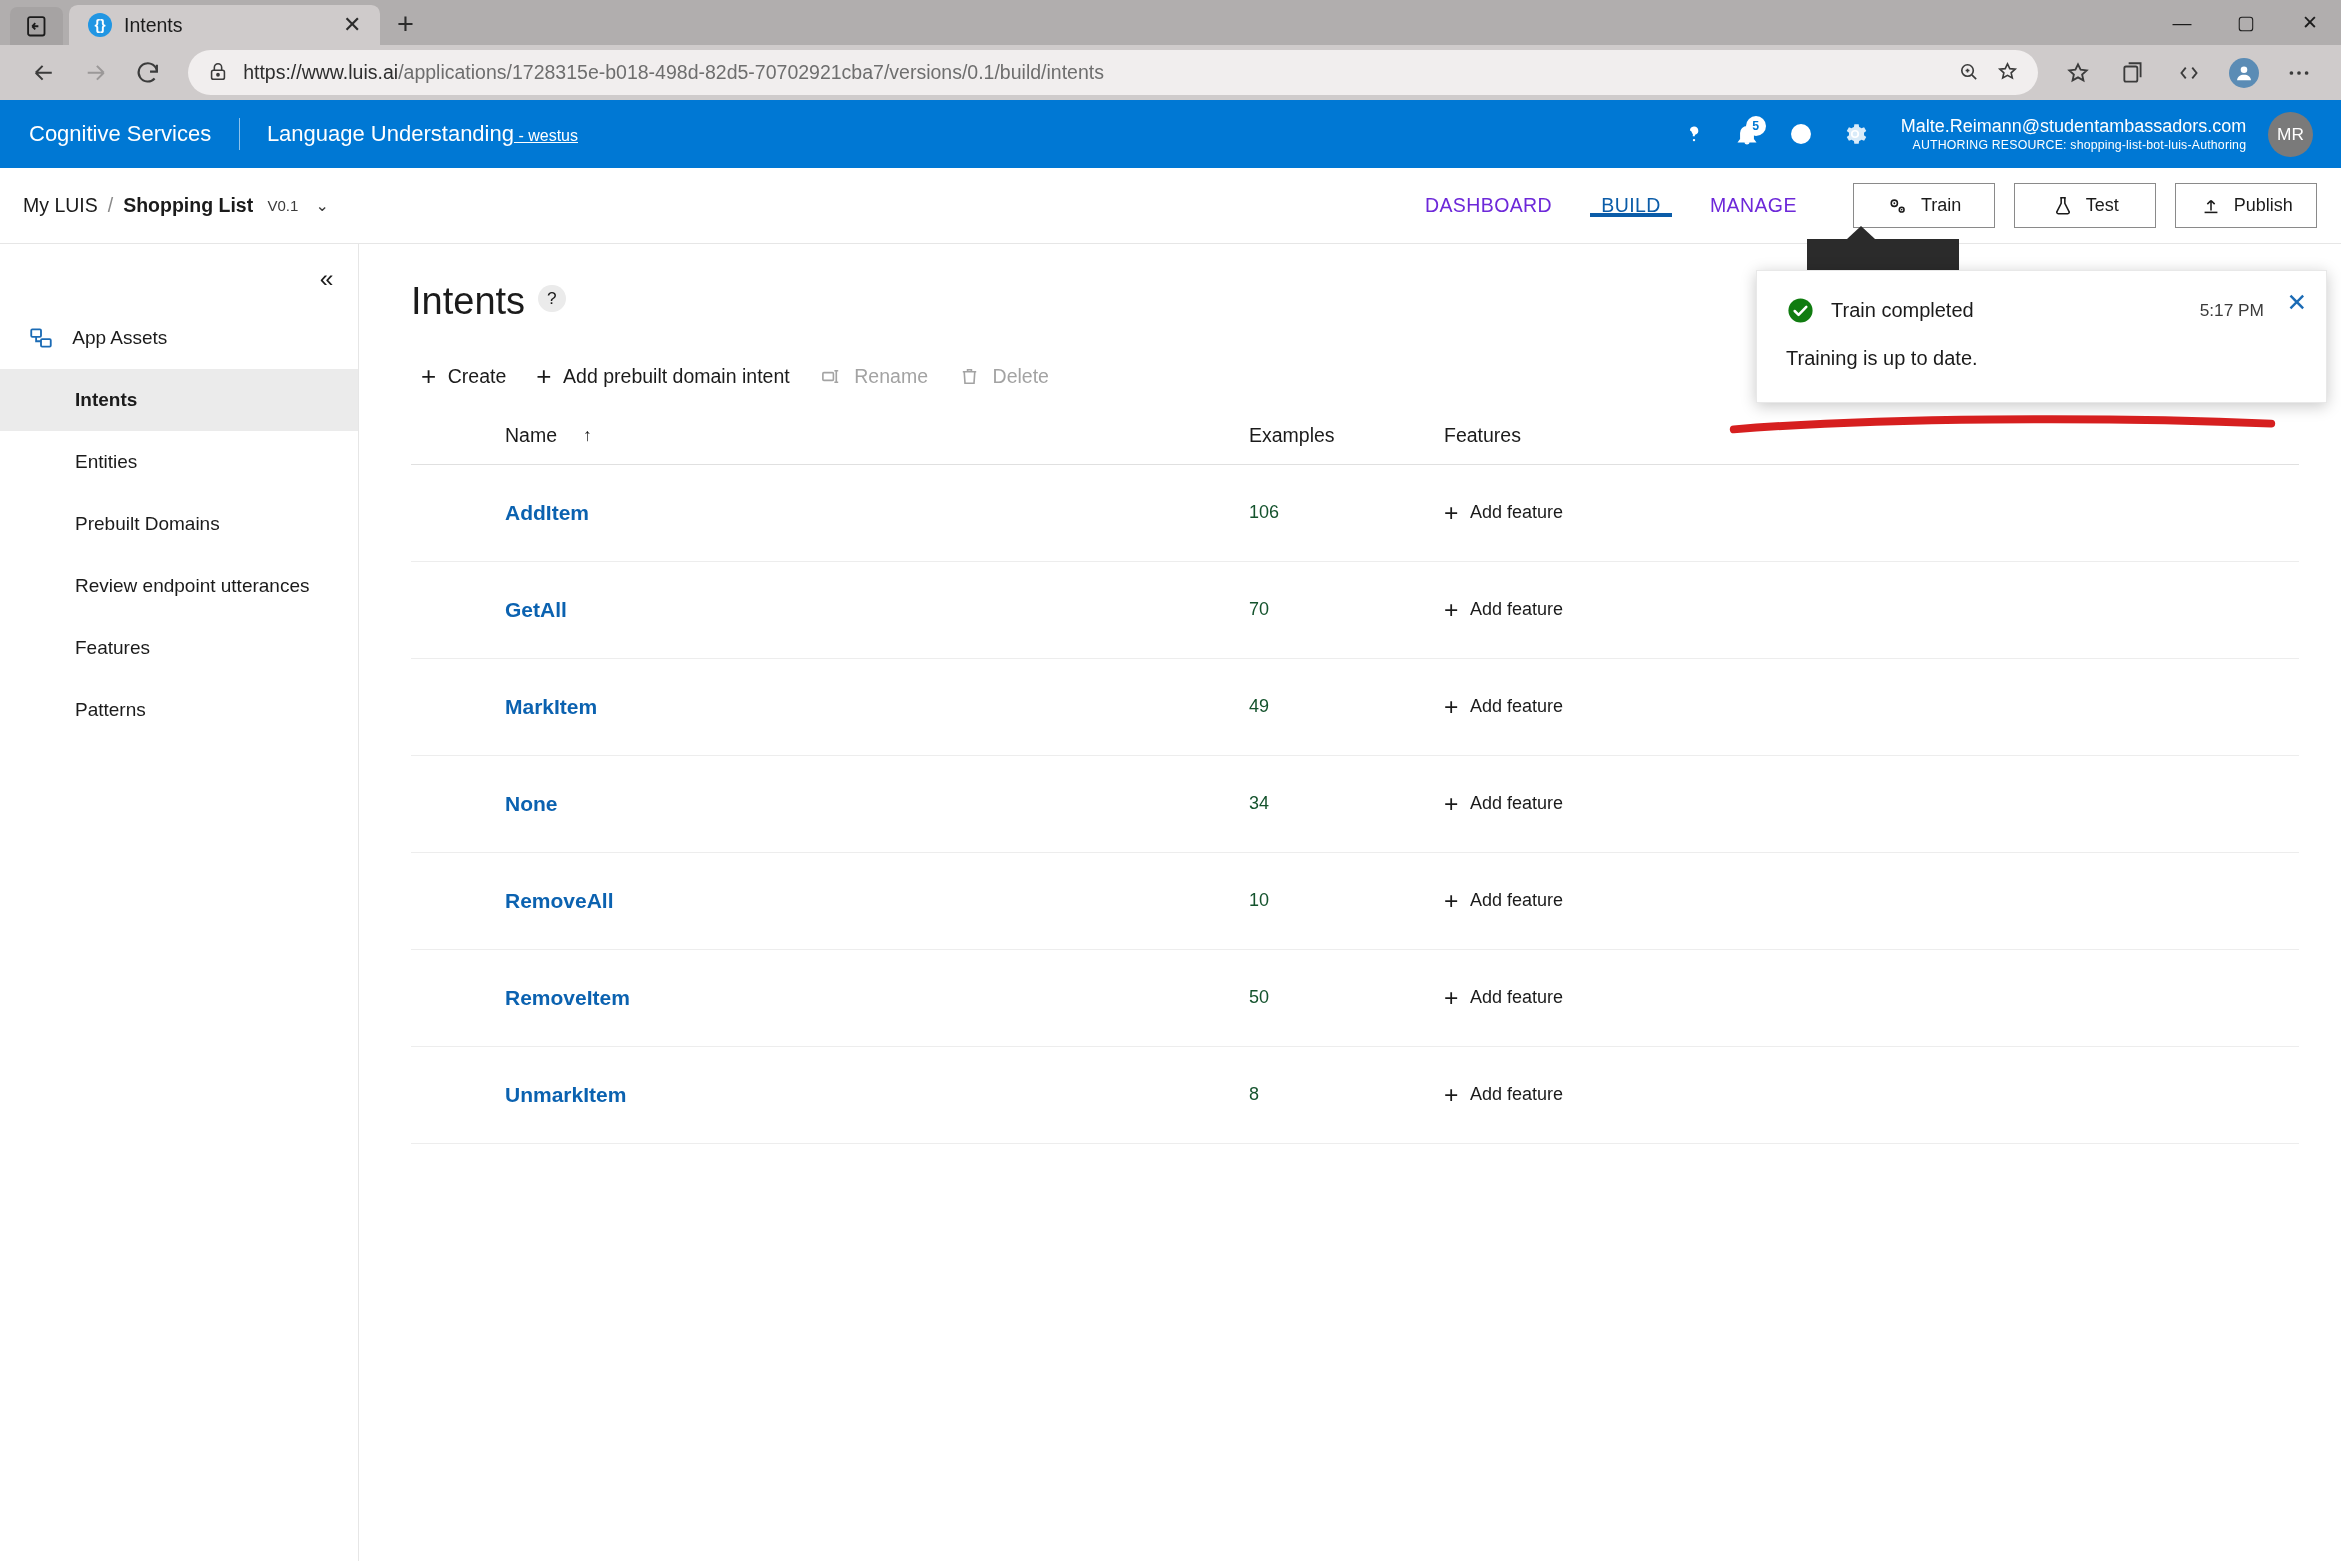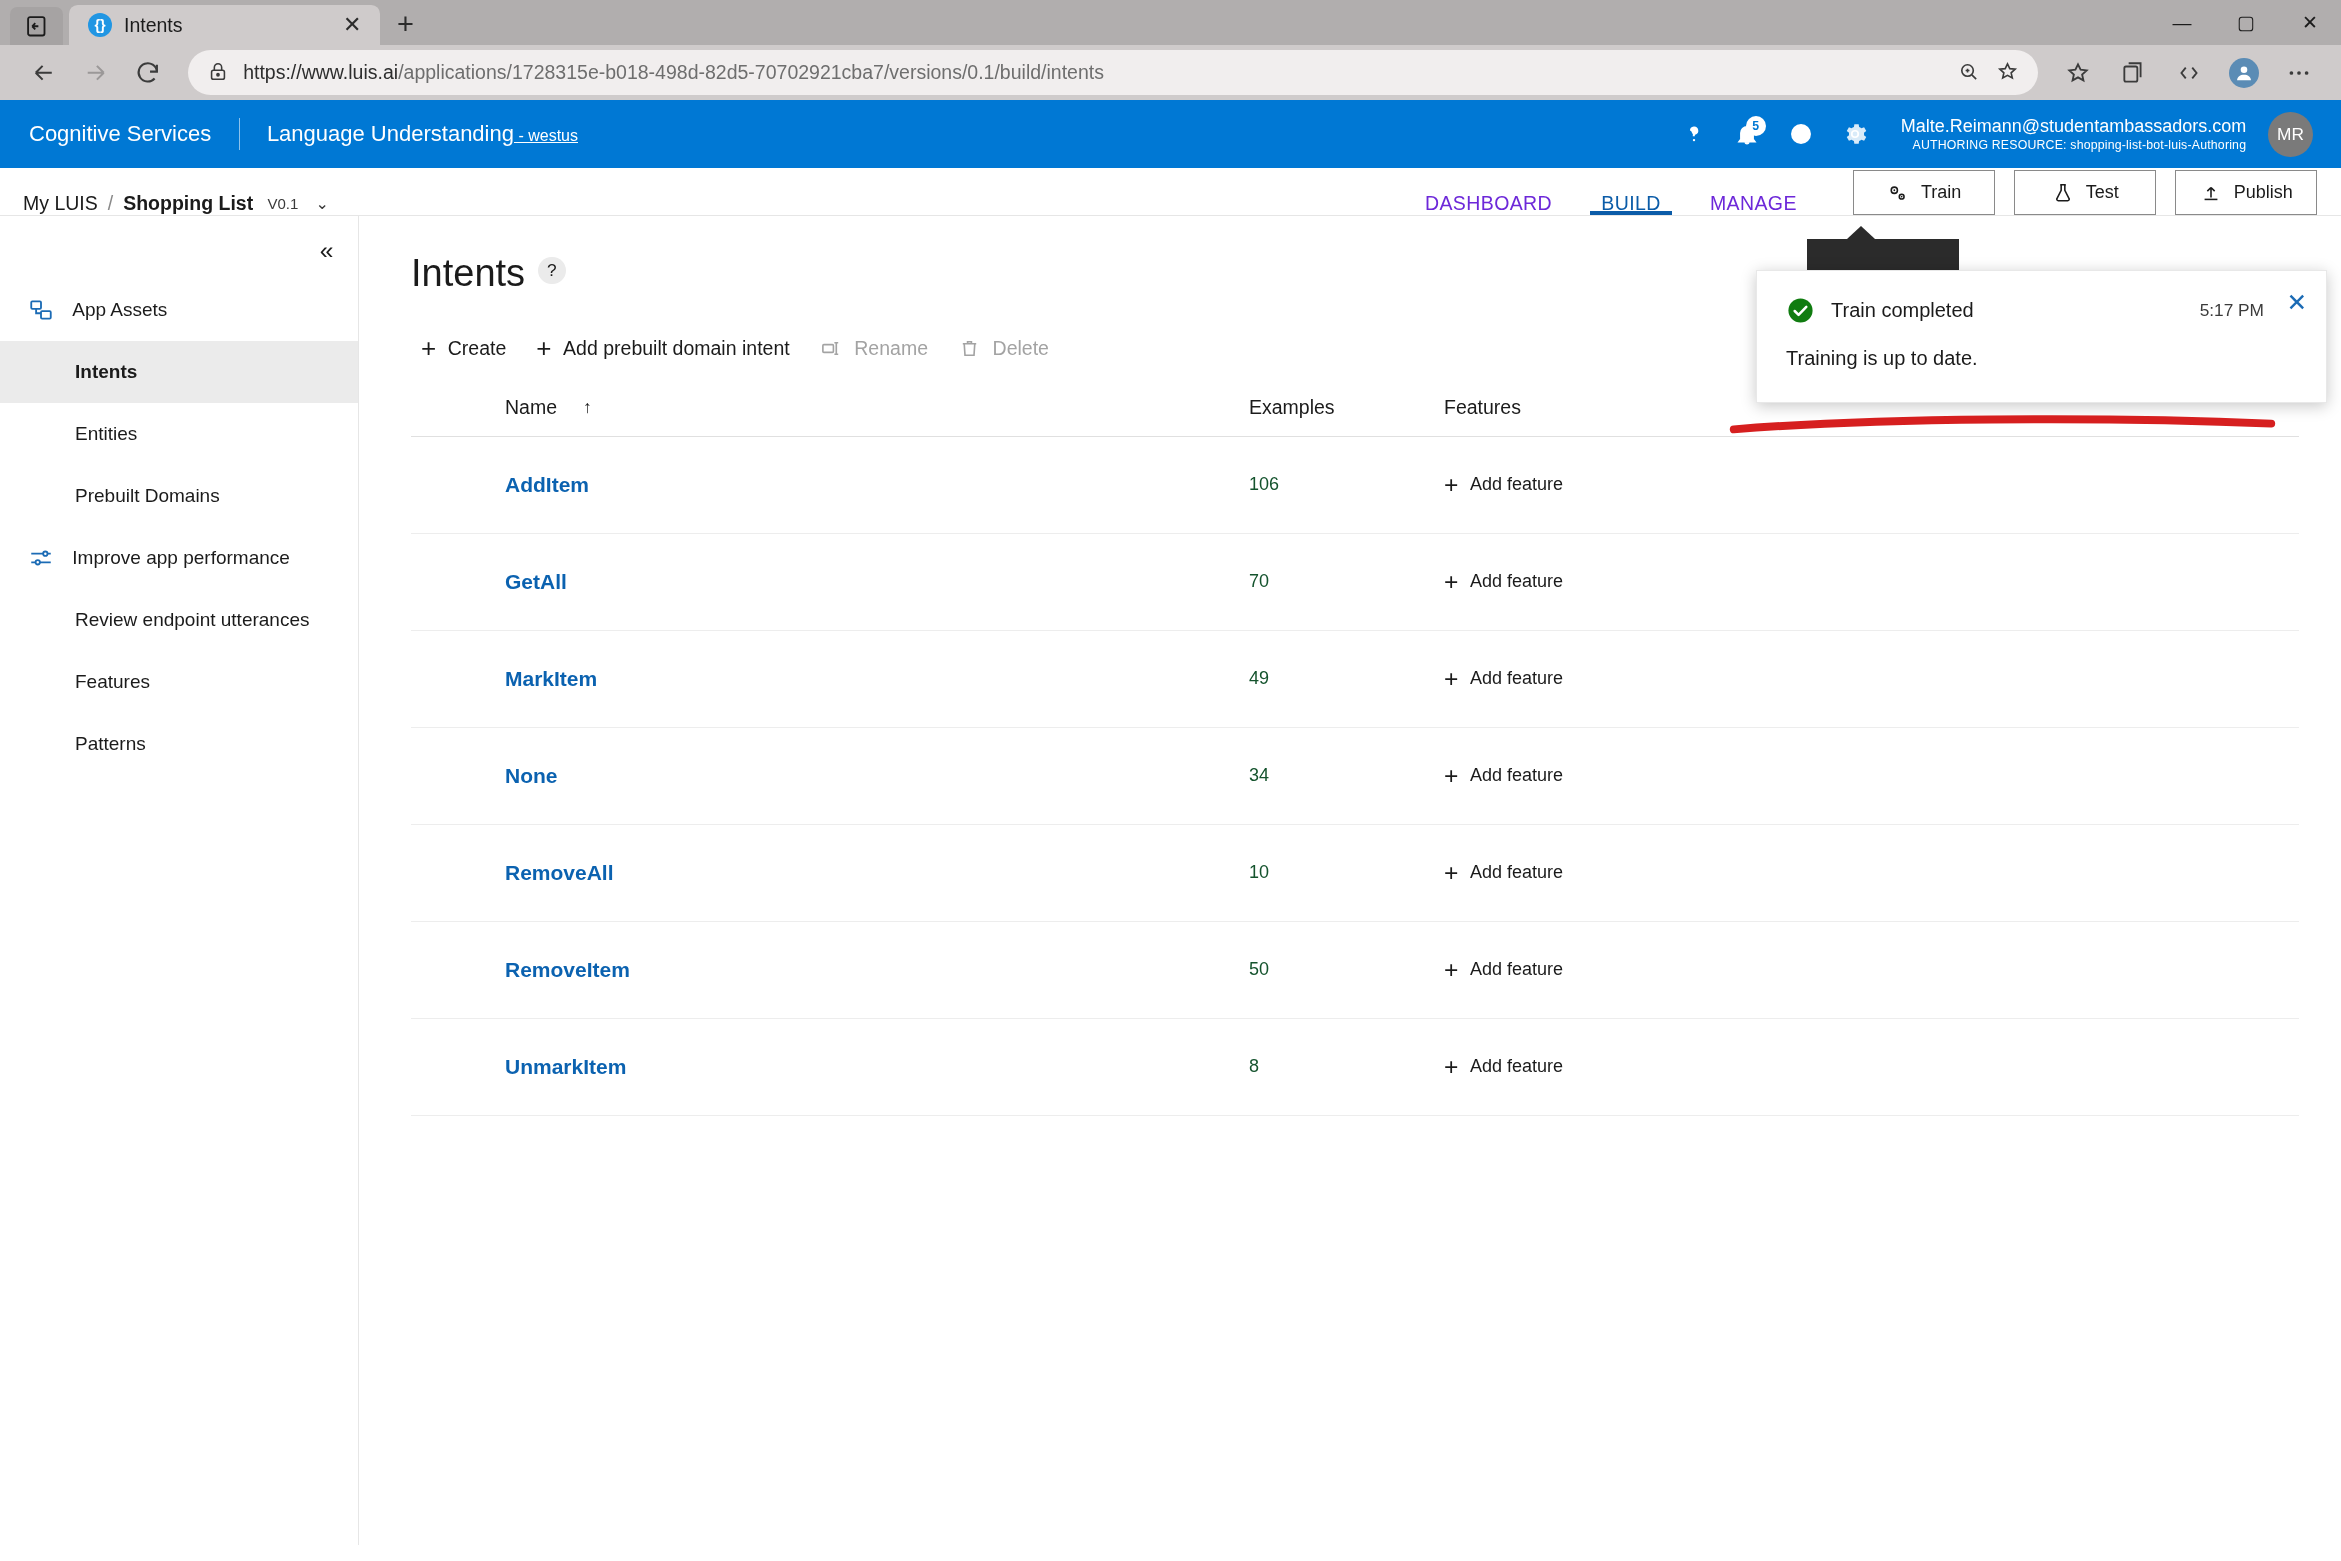--- a/index.html
+++ b/index.html
@@ -74,21 +74,21 @@
   .user-email { font-size: 18px; }
   .user-res { font-size: 12.3px; letter-spacing: 0.2px; }
   .avatar-lg {
     width: 45px; height: 45px; border-radius: 50%; background: #7a7a7a; color: #fff;
     font-size: 17.3px; display: flex; align-items: center; justify-content: center;
     margin-left: 16px; font-weight: 400;
   }
 
   
   .app-nav {
-    height: 48px; background: #fff; display: flex; align-items: flex-end;
+    height: 76px; background: #fff; display: flex; align-items: center;
     padding-left: 23px; border-bottom: 0.7px solid #e6e6e6; position: relative;
   }
   .breadcrumb { display: flex; align-items: center; gap: 10px; font-size: 19.5px; color: #1b1b1b; }
   .bc-sep { color: #8a8a8a; }
   .bc-strong { font-weight: 700; }
   .bc-ver { font-size: 15px; color: #3b3b3b; margin-left: 4.3px; }
   .bc-chev { font-size: 16px; color: #3b3b3b; margin-left: 7.2px; }
   .nav-tabs { display: flex; align-items: stretch; margin-left: auto; }
   .nav-tab {
     display: flex; align-items: center; padding: 0 24.6px; font-size: 19.5px;
@@ -388,30 +388,20 @@
     </div>
     <div class="side-item indent selected">
       <span>Intents</span>
     </div>
     <div class="side-item indent">
       <span>Entities</span>
     </div>
     <div class="side-item indent">
       <span>Prebuilt Domains</span>
     </div>
-    <div class="side-item has-icon">
-      <span class="side-icon">
-        <svg viewBox="0 0 24 24" fill="none" stroke="#1b6bb5" stroke-width="1.7">
-            <path d="M3 8h11M18 8h3M3 16h4M11 16h10"></path>
-            <circle cx="16" cy="8" r="2"></circle>
-            <circle cx="9" cy="16" r="2"></circle>
-          </svg>
-      </span>
-      <span>Improve app performance</span>
-    </div>
     <div class="side-item indent">
       <span>Review endpoint utterances</span>
     </div>
     <div class="side-item indent">
       <span>Features</span>
     </div>
     <div class="side-item indent">
       <span>Patterns</span>
     </div>
   </div>

